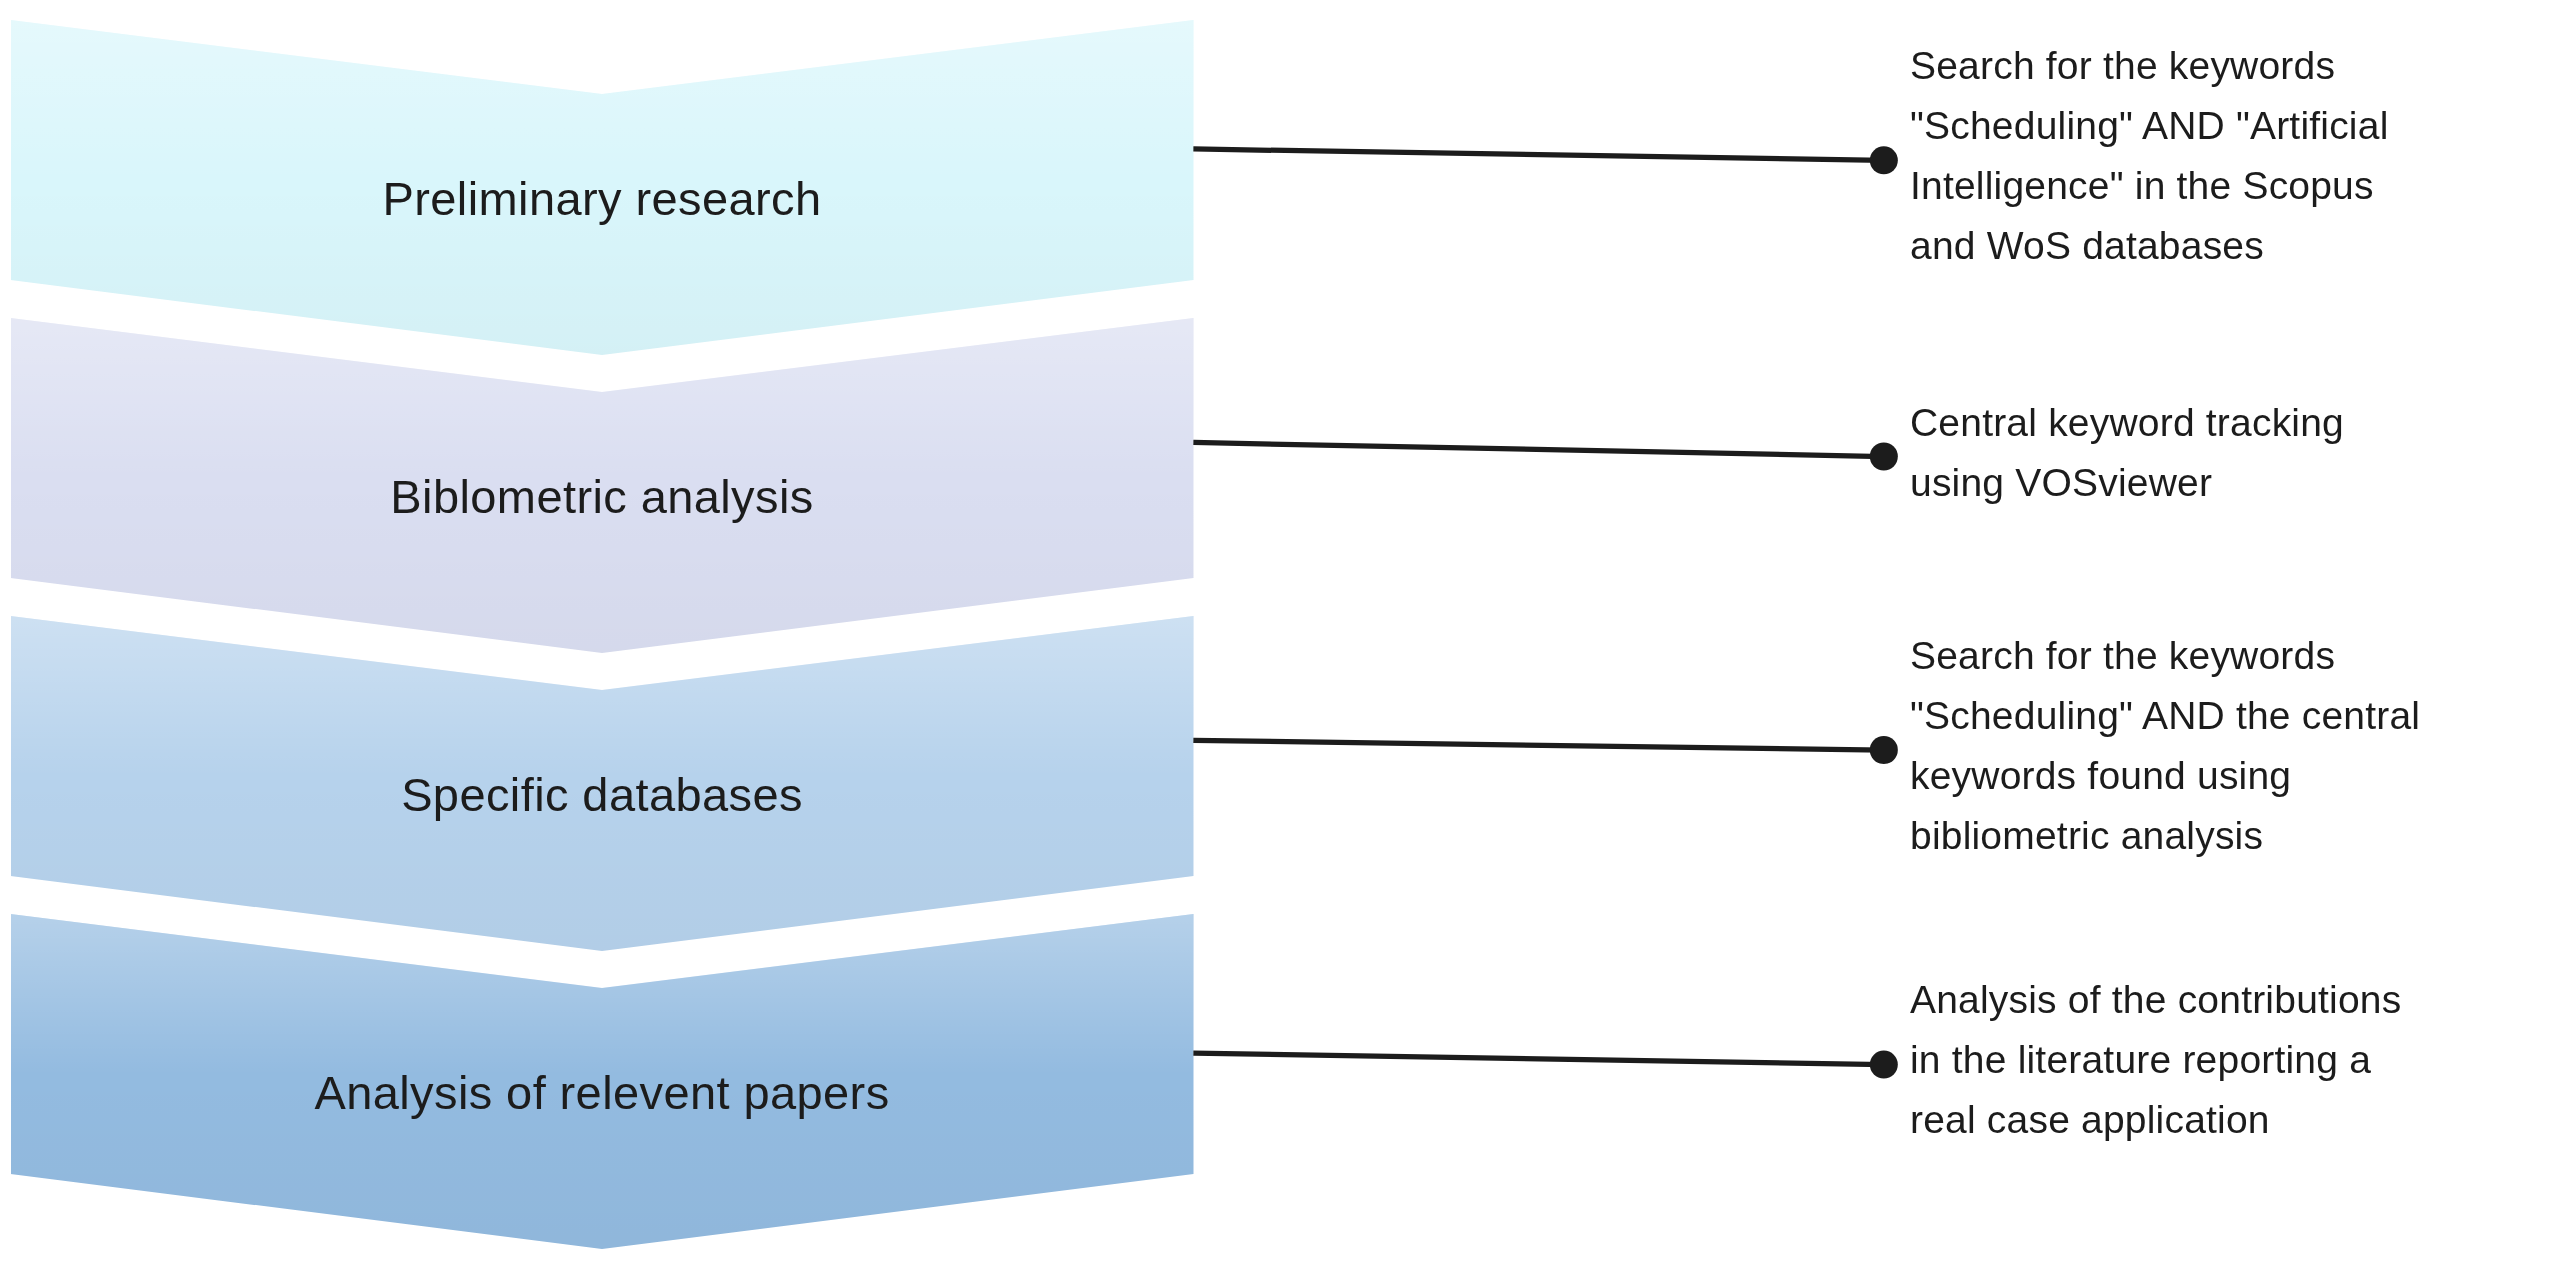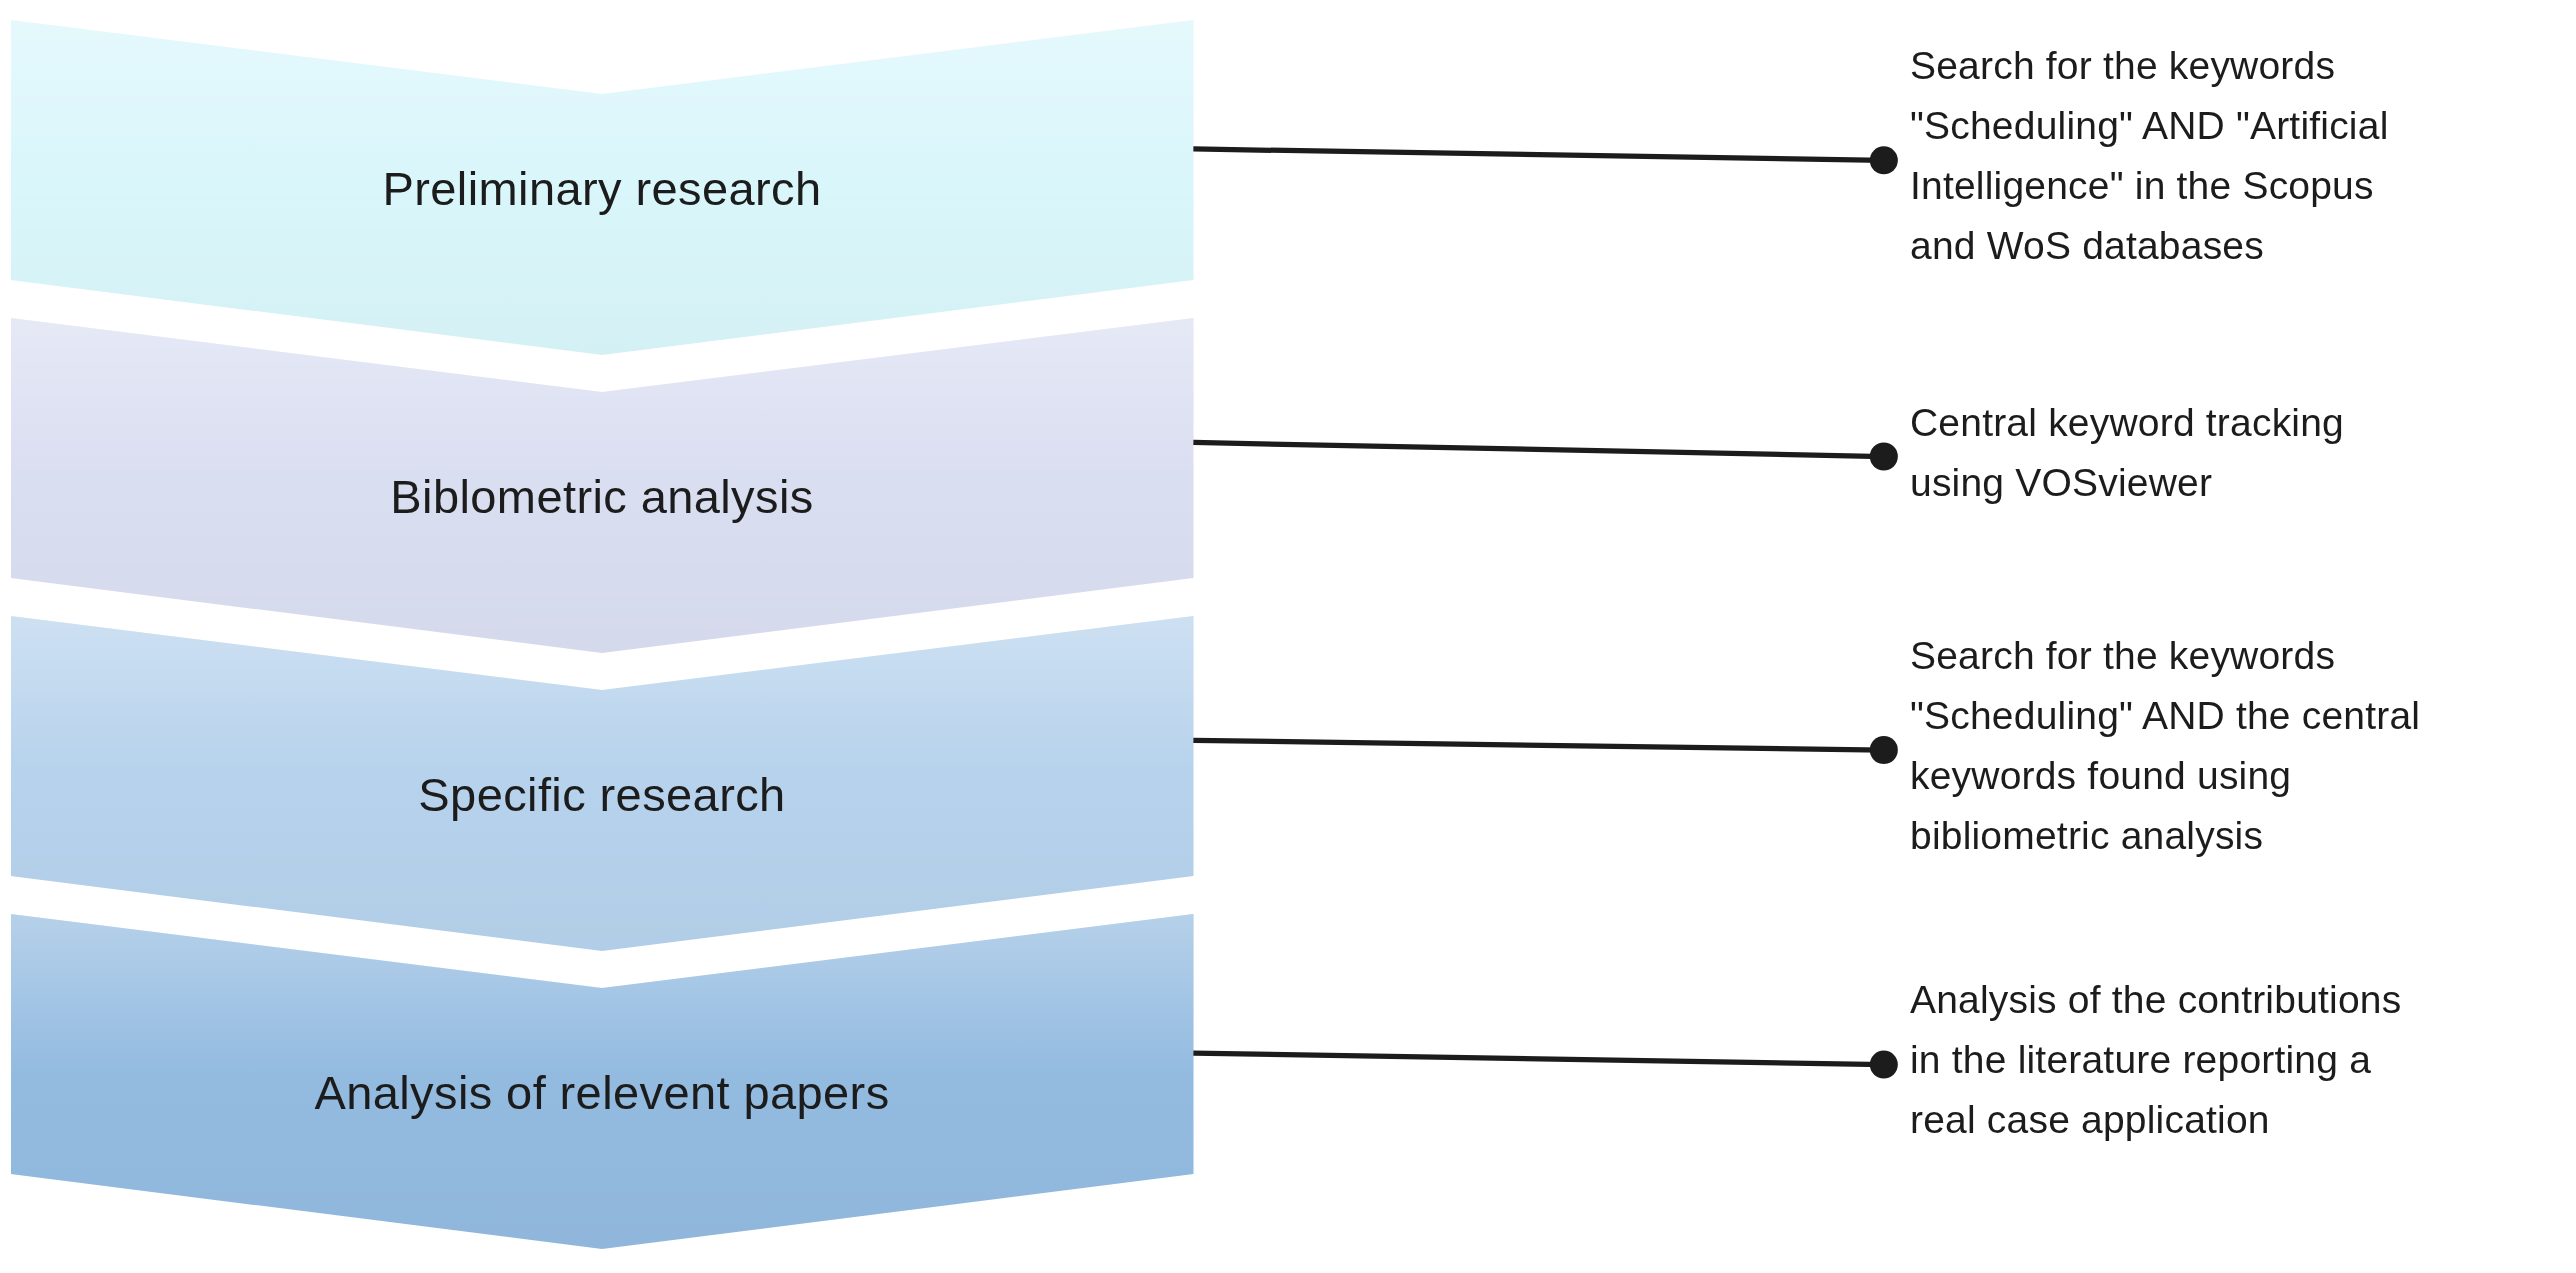--- a/index.html
+++ b/index.html
@@ -39,21 +39,21 @@
     width: 1183px;
     height: 96px;
     display: flex;
     align-items: center;
     justify-content: center;
     font-size: 47px;
     letter-spacing: 0.4px;
     color: #1c1c1c;
     white-space: nowrap;
   }
-  .label-1 { top: 140px; }
+  .label-1 { top: 150px; }
   .label-2 { top: 448px; text-align: center; }
   .label-3 { top: 746px; }
   .label-4 { top: 1044px; }
 
   
   #connector-layer {
     position: absolute;
     left: 0; top: 0;
     width: 2576px;
     height: 1274px;
@@ -81,21 +81,21 @@
 
 <div id="stage">
 
   <div class="chevron chevron-1" style="background-color: rgb(217, 246, 251);"></div>
   <div class="chevron chevron-2" style="background-color: rgb(218, 222, 241);"></div>
   <div class="chevron chevron-3" style="background-color: rgb(182, 210, 236);"></div>
   <div class="chevron chevron-4" style="background-color: rgb(147, 187, 224);"></div>
 
   <div class="chevron-label label-1">Preliminary research</div>
   <div class="chevron-label label-2">Biblometric analysis</div>
-  <div class="chevron-label label-3">Specific research</div>
+  <div class="chevron-label label-3">Specific databases</div>
   <div class="chevron-label label-4">Analysis of relevent papers</div>
 
   <svg id="connector-layer" viewBox="0 0 2940 1454" xmlns="http://www.w3.org/2000/svg">
     <line x1="1362" y1="170" x2="2150" y2="183" stroke-width="6" stroke="#1c1c1c" style="stroke: rgb(28, 28, 28);"></line>
     <line x1="1362" y1="505" x2="2150" y2="521" stroke-width="6" stroke="#1c1c1c" style="stroke: rgb(28, 28, 28);"></line>
     <line x1="1362" y1="845" x2="2150" y2="856" stroke-width="6" stroke="#1c1c1c" style="stroke: rgb(28, 28, 28);"></line>
     <line x1="1362" y1="1202" x2="2150" y2="1215" stroke-width="6" stroke="#1c1c1c" style="stroke: rgb(28, 28, 28);"></line>
     <circle cx="2150" cy="183" r="16" fill="#1c1c1c" style="fill: rgb(28, 28, 28);"></circle>
     <circle cx="2150" cy="521" r="16" fill="#1c1c1c" style="fill: rgb(28, 28, 28);"></circle>
     <circle cx="2150" cy="856" r="16" fill="#1c1c1c" style="fill: rgb(28, 28, 28);"></circle>

